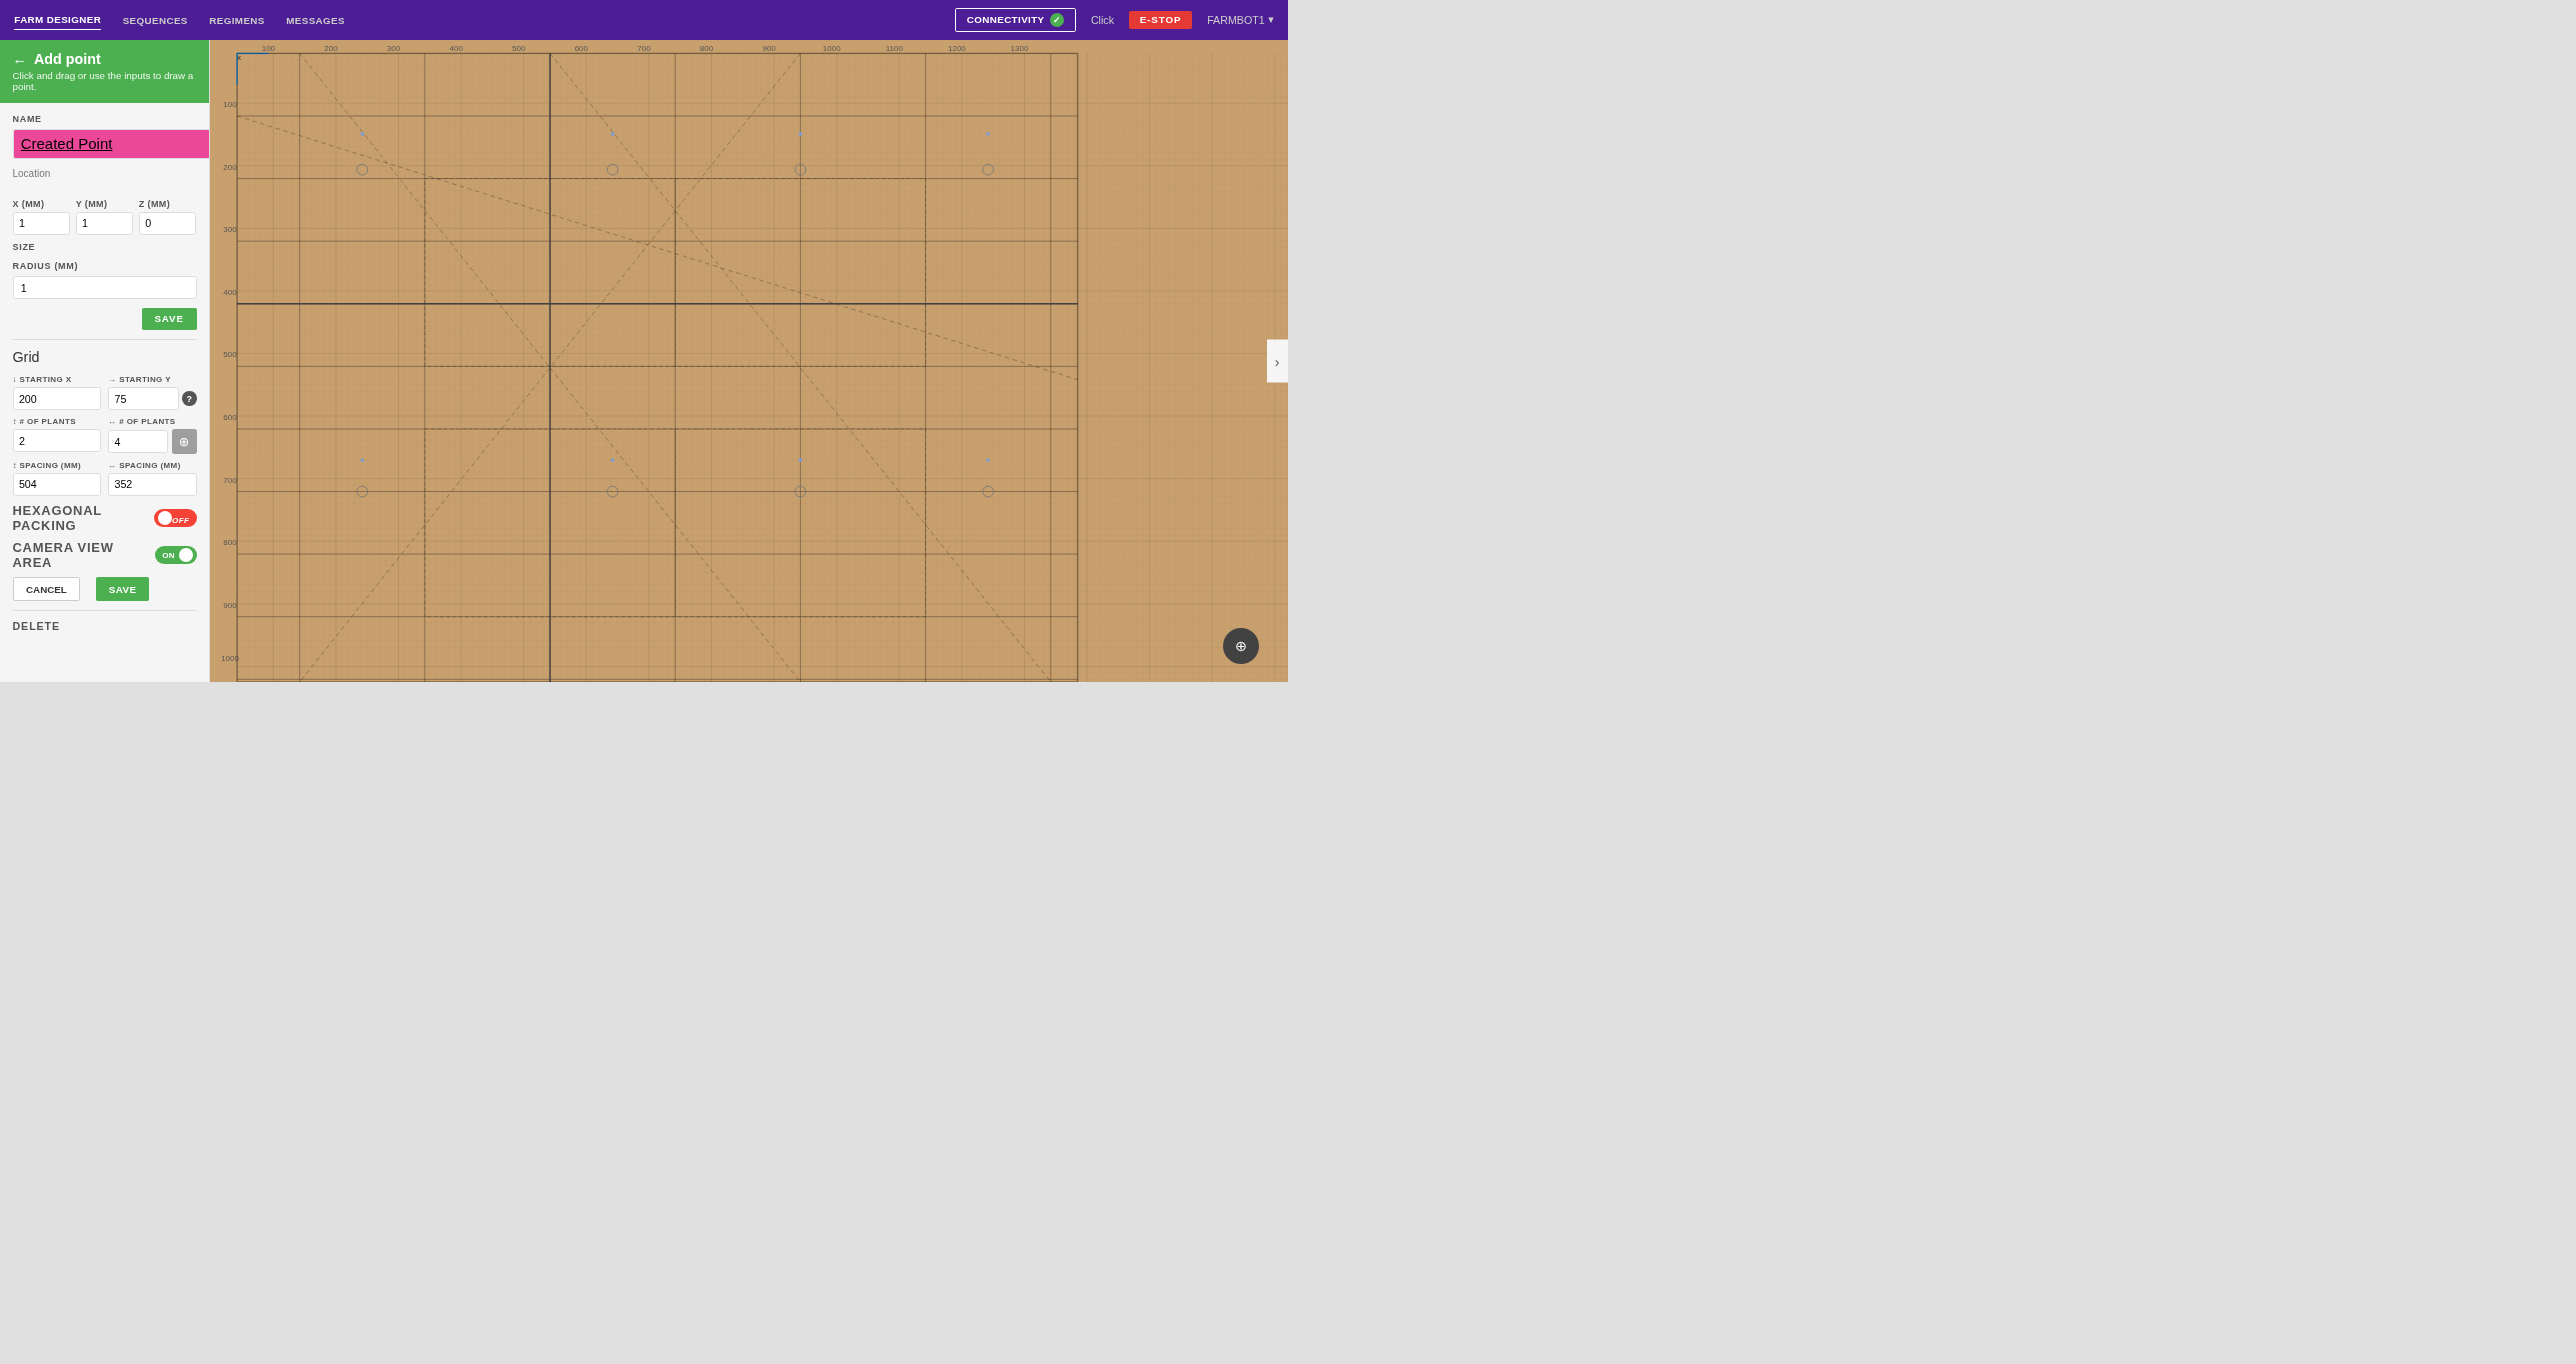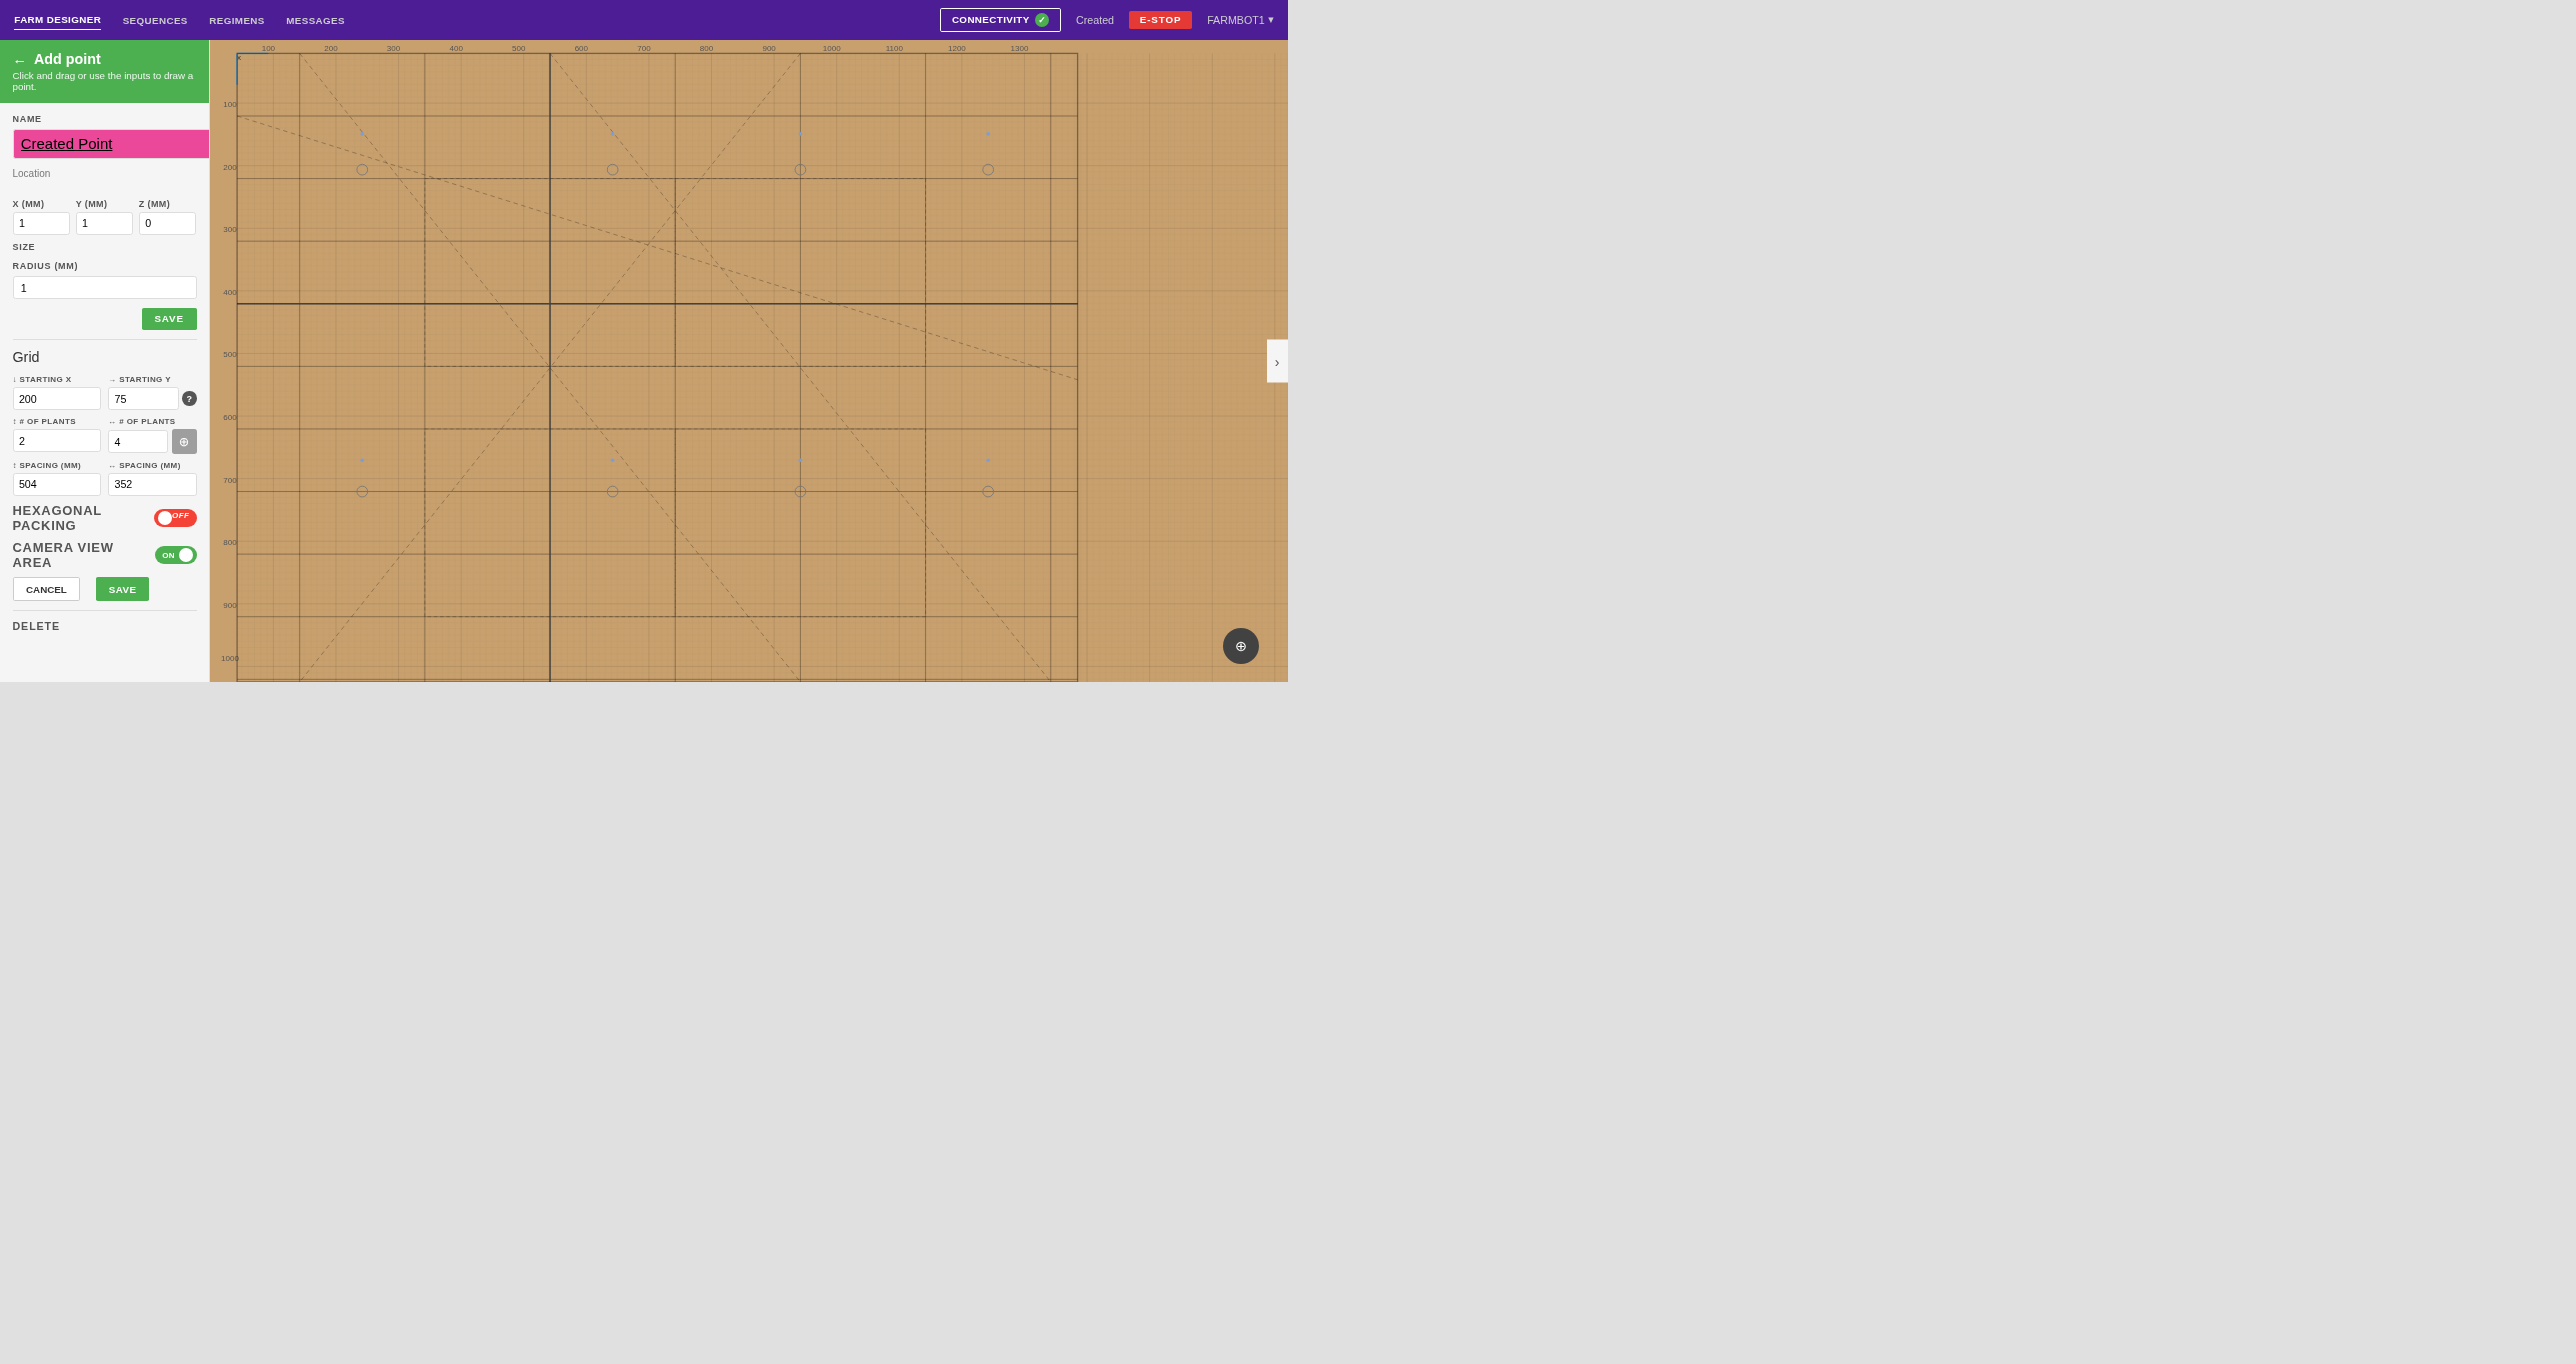--- a/index.html
+++ b/index.html
@@ -283,21 +283,21 @@
       font-weight: 700;
       color: #555;
       letter-spacing: 0.7px;
       text-transform: uppercase;
     }
     .toggle-off {
       background: #f44336;
       border-radius: 10.7px;
       padding: 1.8px 7.2px 1.8px 3.6px;
       display: flex;
-      align-items: flex-start;
+      align-items: flex-end;
       gap: 0;
       cursor: pointer;
       font-style: italic;
     }
     .toggle-on {
       background: #4caf50;
       border-radius: 10.7px;
       padding: 1.8px 3.6px 1.8px 7.2px;
       display: flex;
       align-items: center;
@@ -399,21 +399,21 @@
 <div class="top-nav">
   <span class="nav-item active">FARM DESIGNER</span>
   <span class="nav-item">SEQUENCES</span>
   <span class="nav-item">REGIMENS</span>
   <span class="nav-item">MESSAGES</span>
   <div class="nav-right">
     <button class="connectivity-btn">
       <span>CONNECTIVITY</span>
       <span class="connectivity-check">✓</span>
     </button>
-    <span class="synced-text">Created</span>
+    <span class="synced-text">Click</span>
     <button class="estop-btn">E-STOP</button>
     <span class="farmbot-label">
       <span>FARMBOT1</span>
       <span>▾</span>
     </span>
   </div>
 </div>
 
 <div class="main-layout">
 

